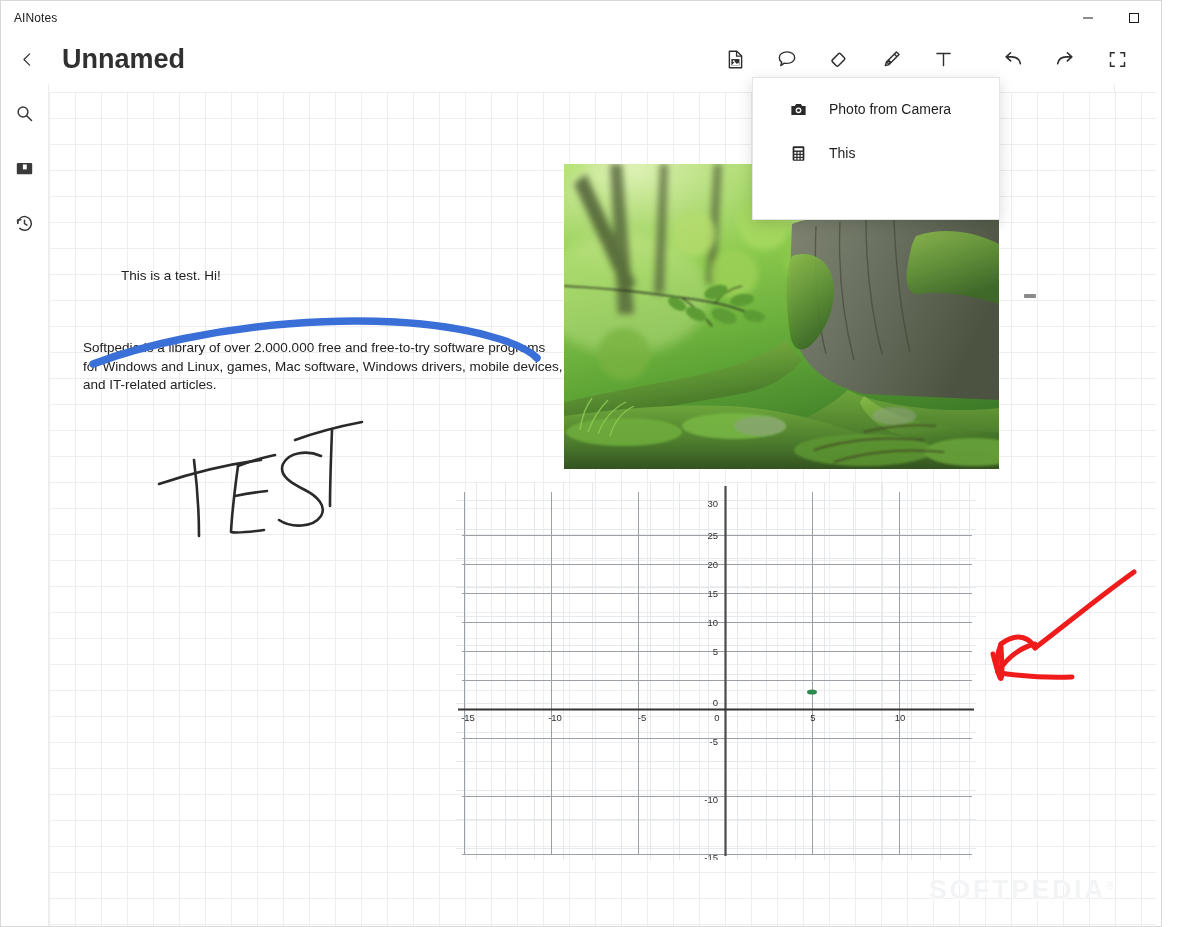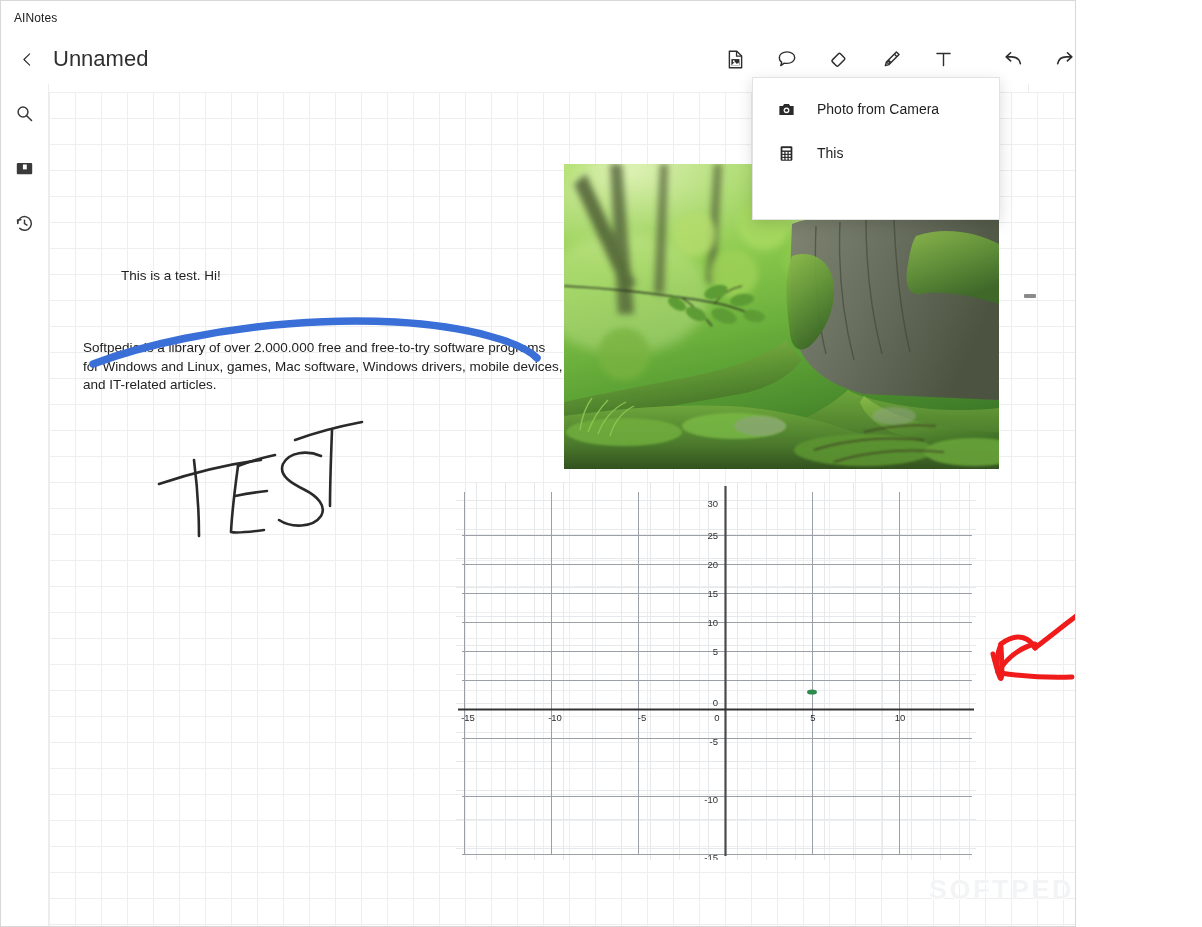--- a/index.html
+++ b/index.html
@@ -5,21 +5,21 @@
   * { margin:0; padding:0; box-sizing:border-box; }
   html,body { width:1202px; height:927px; overflow:hidden; }
   body {
     font-family:"Liberation Sans", sans-serif;
     background:#ffffff;
     color:#1a1a1a;
     -webkit-font-smoothing:antialiased;
   }
   #app {
     position:relative;
-    width:1076px; height:927px;
+    width:1162px; height:927px;
     background:#ffffff;
     border:1px solid #d8d8d8;
     overflow:hidden;
   }
 
   
   .titlebar {
     position:absolute; left:0; top:0; width:1202px; height:33px;
     background:#ffffff;
     display:flex; align-items:center;
@@ -39,21 +39,21 @@
   
   .header {
     position:absolute; left:0; top:33px; width:1202px; height:50px;
     background:#ffffff; display:flex; align-items:center;
   }
   .back-btn {
     width:34px; height:34px; margin-left:9px;
     display:flex; align-items:center; justify-content:center; color:#2b2b2b;
   }
   .page-title {
-    font-size:22px; color:#303030; margin-left:9px; font-weight:400;
+    font-size:27px; color:#303030; margin-left:18px; font-weight:700;
   }
   .toolbar {
     position:absolute; right:8px; top:0; height:50px;
     display:flex; align-items:center;
   }
   .tool {
     width:36px; height:36px; margin:0 8px;
     display:flex; align-items:center; justify-content:center;
     color:#2e2e2e; border-radius:4px;
   }
@@ -118,21 +118,21 @@
   .graph svg { display:block; }
 
   
   .menu {
     position:absolute; left:751px; top:76px; width:248px; height:143px;
     background:#ffffff; border:1px solid #e3e3e3;
     box-shadow:0 4px 14px rgba(0,0,0,.14);
     padding:9px 0;
   }
   .menu-item {
-    height:44px; display:flex; align-items:center; padding-left:24px;
+    height:44px; display:flex; align-items:center; padding-left:36px;
     font-size:14px; color:#1e1e1e;
   }
   .menu-item .mi-icon {
     width:28px; display:flex; align-items:center; color:#2a2a2a;
   }
   .menu-item .mi-label { margin-left:12px; }
 
   
   .watermark {
     position:absolute; right:40px; bottom:30px;

